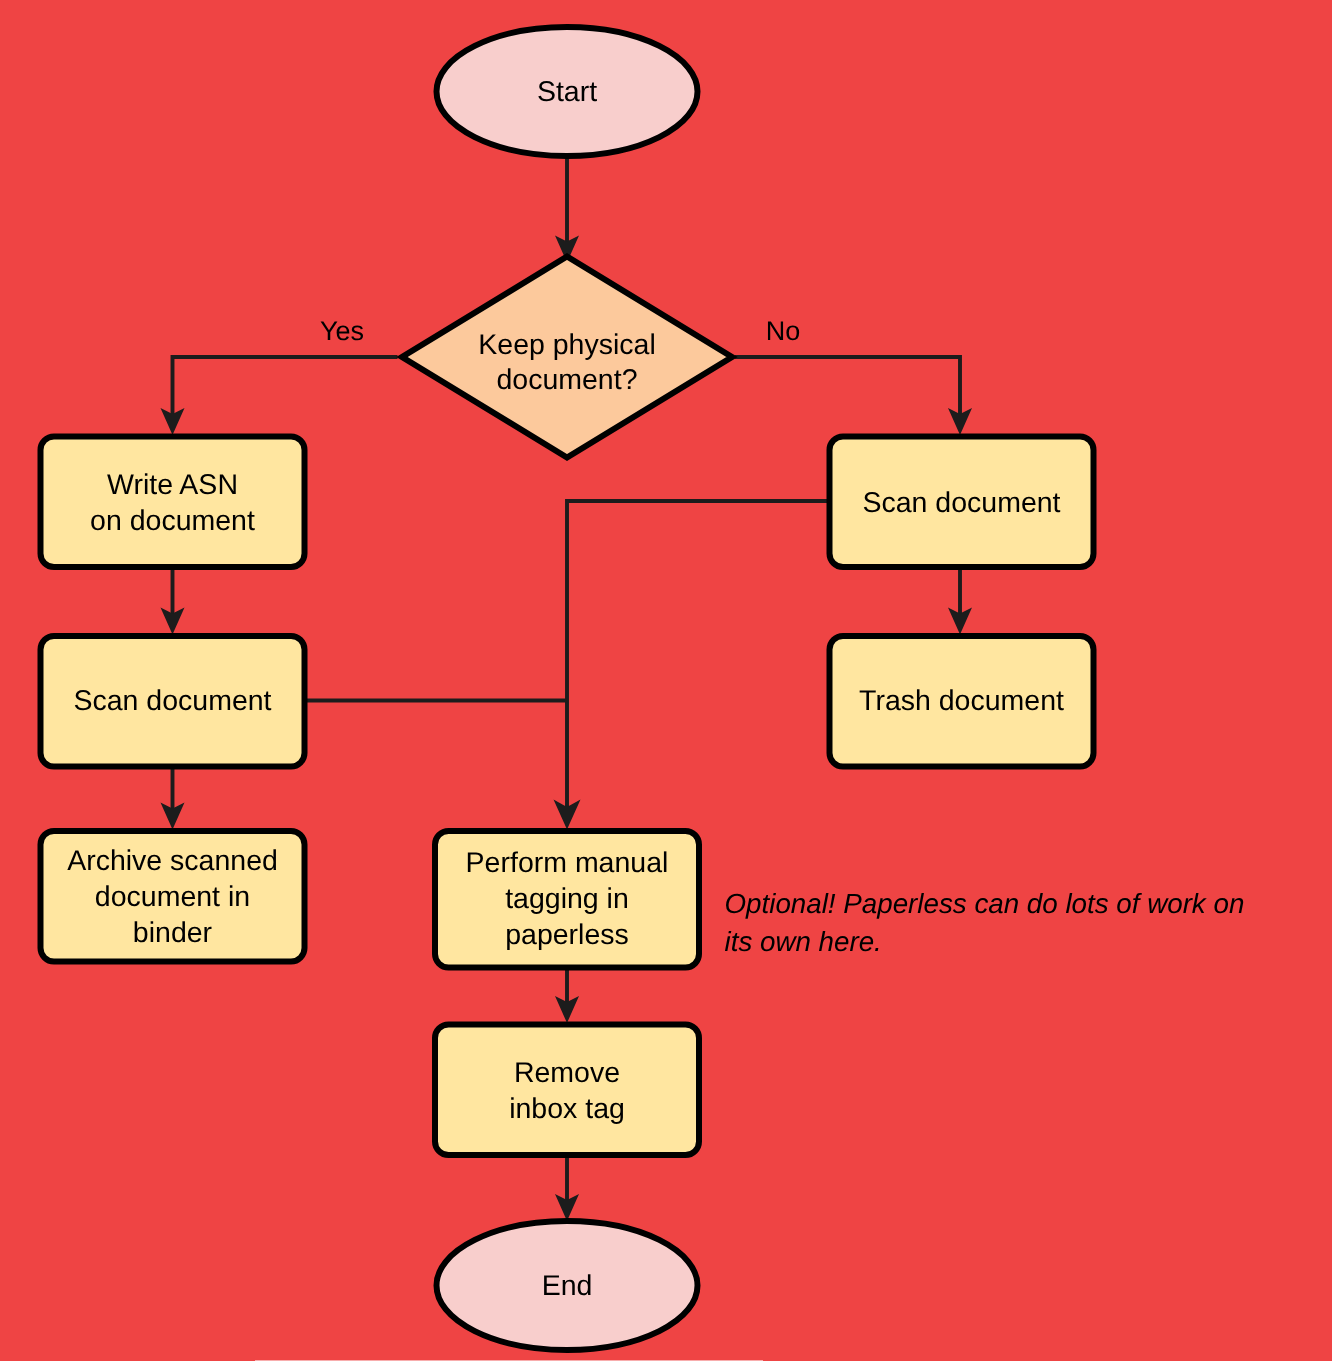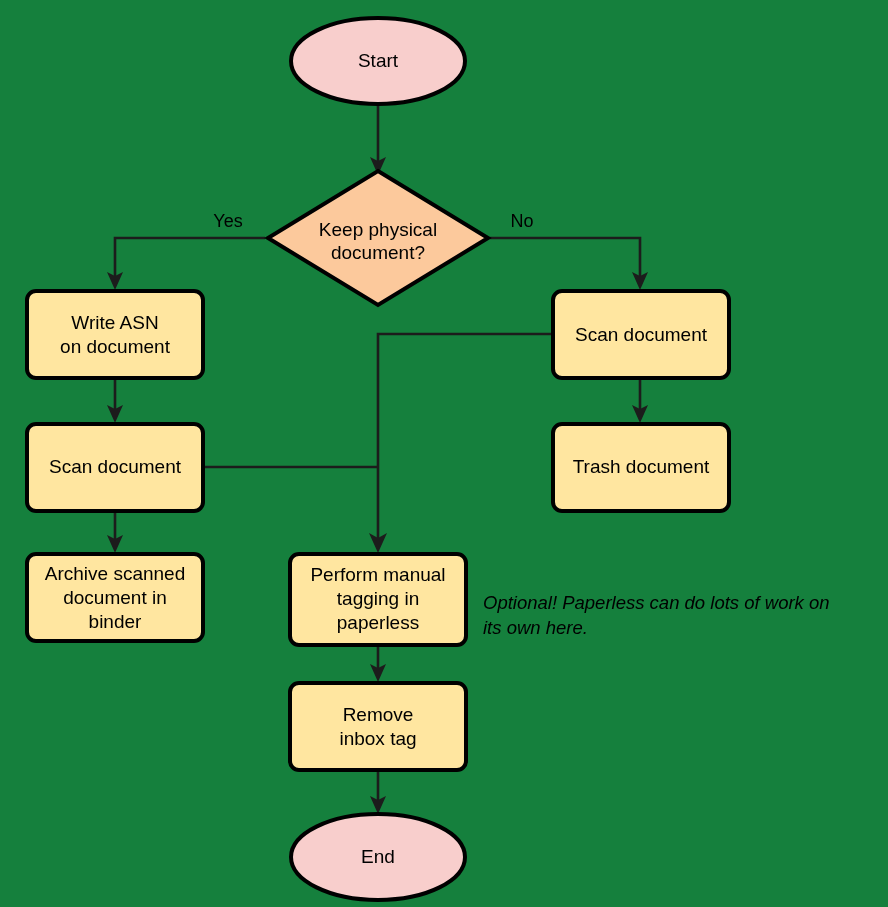--- a/index.html
+++ b/index.html
@@ -11,21 +11,21 @@
   body {
     font-family: "Liberation Sans", sans-serif;
     width: 888px;
     height: 907px;
     overflow: hidden;
   }
   #flow-root {
     position: relative;
     width: 888px;
     height: 907px;
-    background: #15803d;
+    background: #ef4444;
   }
   #flow-svg {
     position: absolute;
     top: 0;
     left: 0;
     width: 888px;
     height: 907px;
     display: block;
   }
   .node-label {

